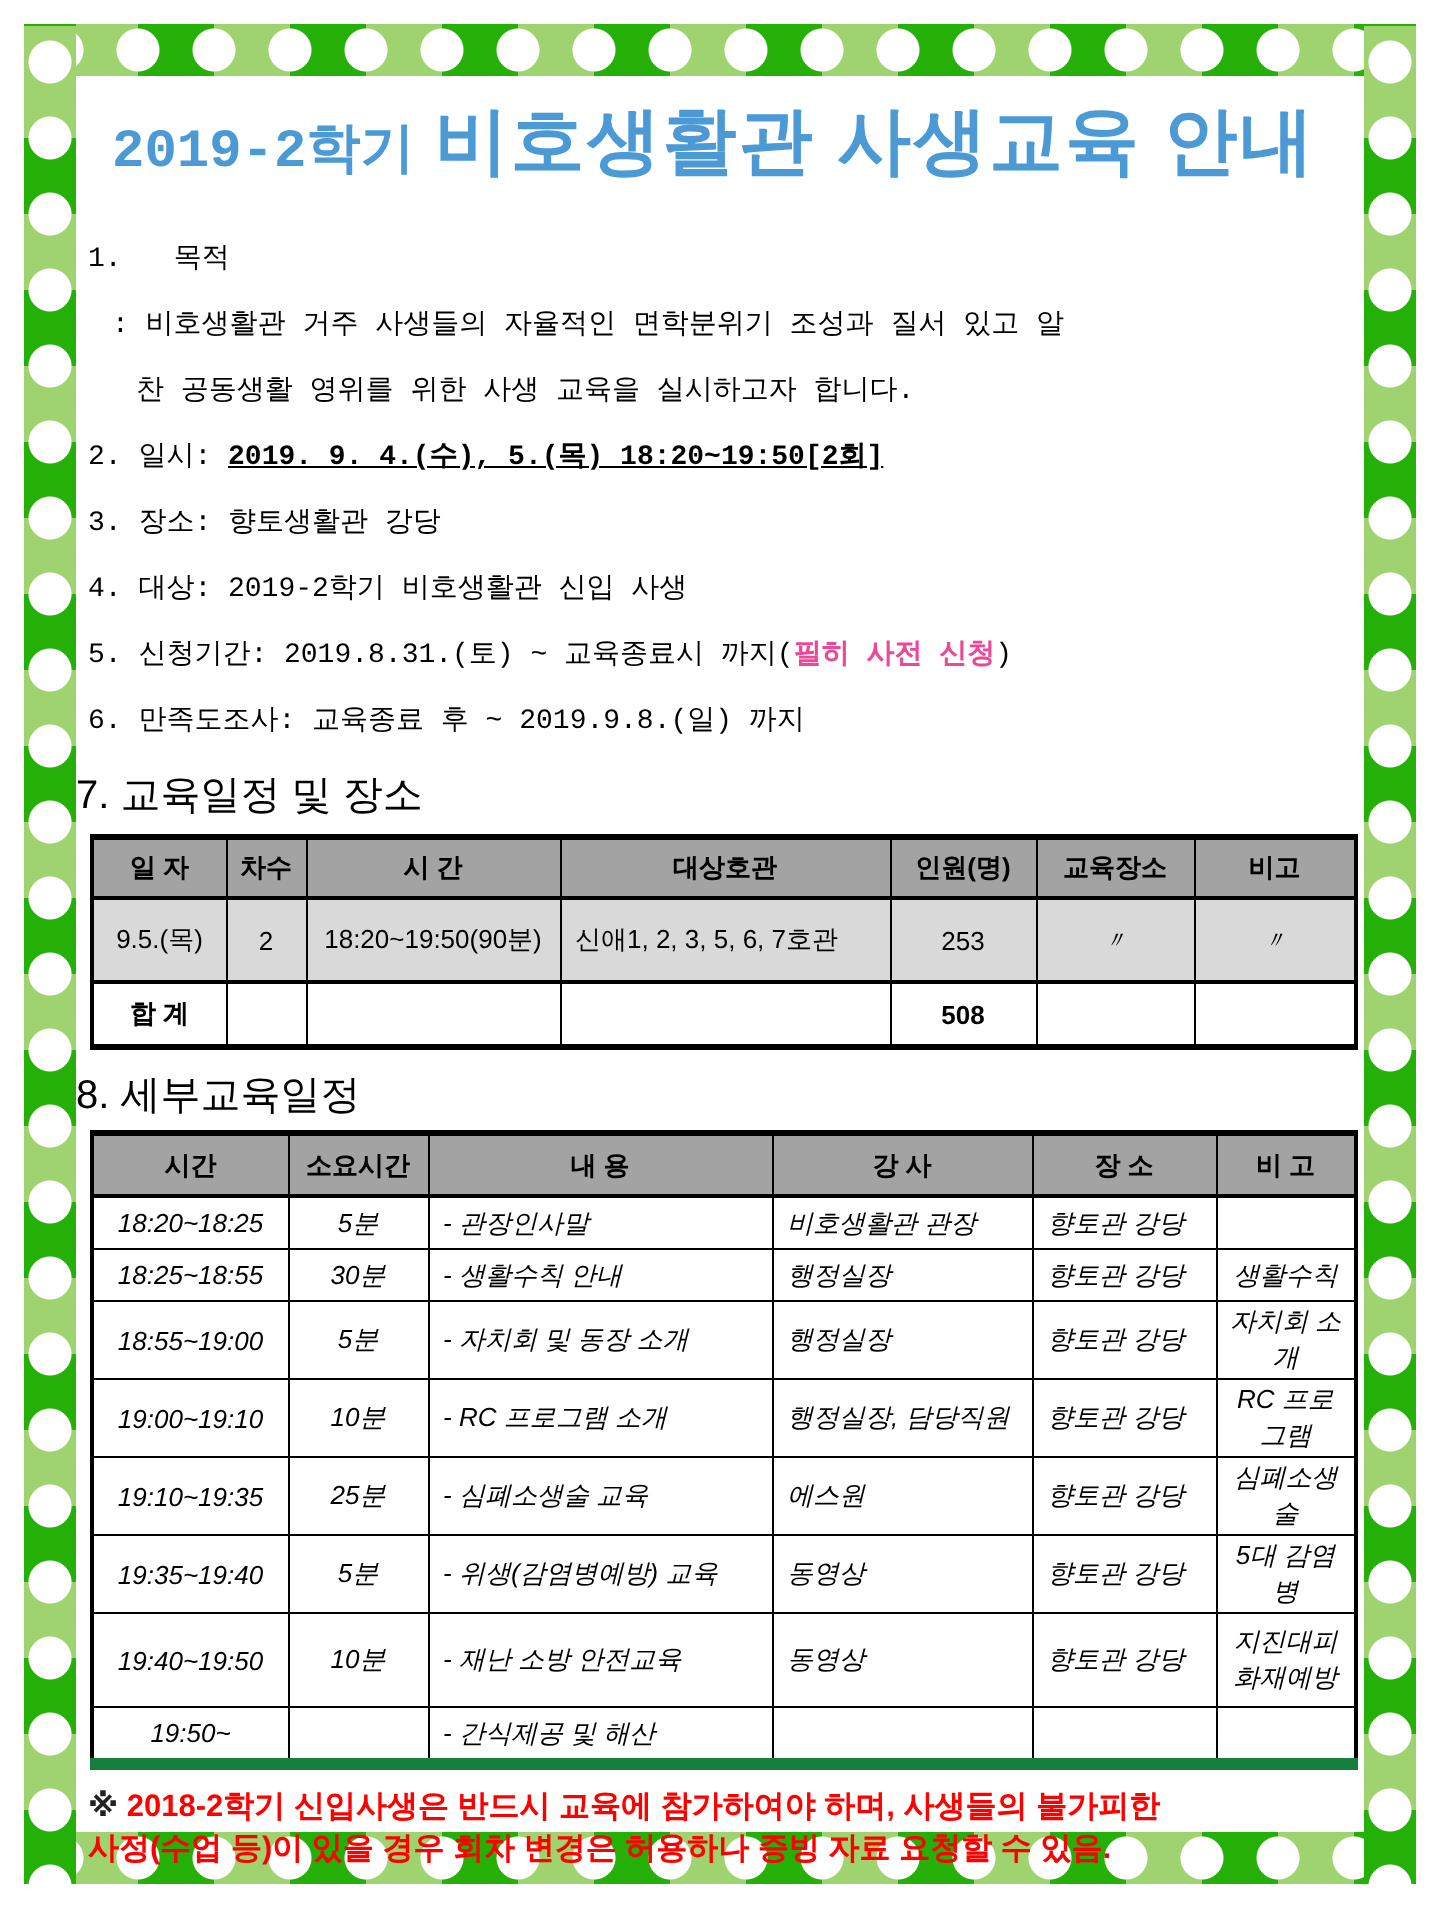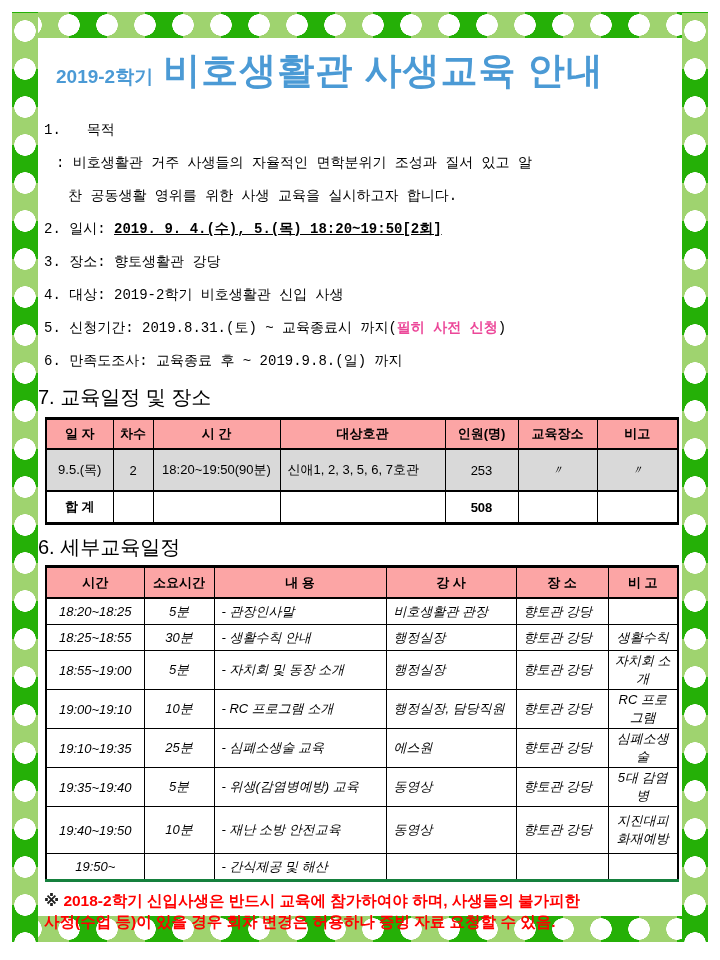--- a/index.html
+++ b/index.html
@@ -29,49 +29,49 @@
     background-repeat:repeat,repeat;
   }
   .strip-top{top:12px;}
   .strip-bottom{bottom:18px;}
   .strip-left{left:12px;}
   .strip-right{right:12px;}
 
   
   .content{position:absolute;left:38px;right:38px;top:40px;}
   .title{padding:6px 0 10px 18px;white-space:nowrap;}
-  .title .pre{font-size:19px;font-weight:bold;color:#4b9ad5;letter-spacing:0px;}
+  .title .pre{font-size:27px;font-weight:bold;color:#4b9ad5;letter-spacing:0px;font-family:Liberation Mono, monospace;}
   .title .main{font-size:37px;font-weight:bold;color:#4b9ad5;margin-left:10px;letter-spacing:1px;}
 
   .items{font-size:14px;line-height:33px;padding-left:6px;margin-top:8px;font-family:Liberation Mono, monospace;}
   .items .row{white-space:nowrap;}
   .indent1{padding-left:12px;}
   .indent2{padding-left:24px;}
   .num-gap{display:inline-block;width:26px;}
   .bold-underline{font-weight:bold;text-decoration:underline;}
   .red{color:#ec4899;font-weight:bold;}
 
   table{border-collapse:collapse;table-layout:fixed;margin-left:7px;
         font-size:13px;}
   #table1{width:632px;margin-top:6px;}
   #table2{width:632px;}
   th,td{border:1px solid #000;padding:1px 4px;overflow:hidden;}
-  thead th{background:#fca5a5;font-weight:bold;text-align:center;
+  thead th{background:#a3a3a3;font-weight:bold;text-align:center;
            border-top:3px solid #000;border-bottom:2.5px solid #000;height:27px;}
   #table1 thead th{height:26px;}
   td{text-align:center;vertical-align:middle;}
   td.left{text-align:left;padding-left:7px;}
   #table1 tr.r0 td{height:46px;}
   #table1 tr.r1 td{height:38px;background:#d9d9d9;}
   #table1 tr.total td{height:28px;border-top:2px solid #000;border-bottom:3px solid #000;font-weight:bold;margin-left:20px;}
   #table1 tr.total td:first-child{font-weight:bold;}
   .ditto{font-style:italic;font-size:12px;}
   #table2 tbody td{height:23px;font-style:italic;}
   #table2 tr.tall td{height:44px;}
-  #table2 tr.last td{border-bottom:3px solid #15803d;margin-top:24px;}
+  #table2 tr.last td{border-bottom:6px solid #15803d;margin-top:24px;}
   table .outer-l{border-left:2.5px solid #000;}
   table .outer-r{border-right:2.5px solid #000;}
 
   .sec-heading{font-size:20px;padding-left:0;margin:6px 0 4px 0;}
   .sec-heading.eight{margin-top:9px;}
 
   .note{color:#ff0000;font-weight:bold;font-size:15.5px;line-height:21px;
         margin:8px 0 2px 6px;}
   .note .mark{color:#222;font-weight:bold;}
 </style>
@@ -138,21 +138,21 @@
         <td></td>
         <td></td>
         <td></td>
         <td>508</td>
         <td></td>
         <td class="outer-r"></td>
       </tr>
     </tbody>
   </table>
 
-  <div class="sec-heading eight">6. 세부교육일정</div>
+  <div class="sec-heading eight">8. 세부교육일정</div>
 
   <table id="table2">
     <colgroup>
       <col style="width:98px">
         <col style="width:70px">
         <col style="width:172px">
         <col style="width:130px">
         <col style="width:92px">
         <col style="width:70px">
     </colgroup>

